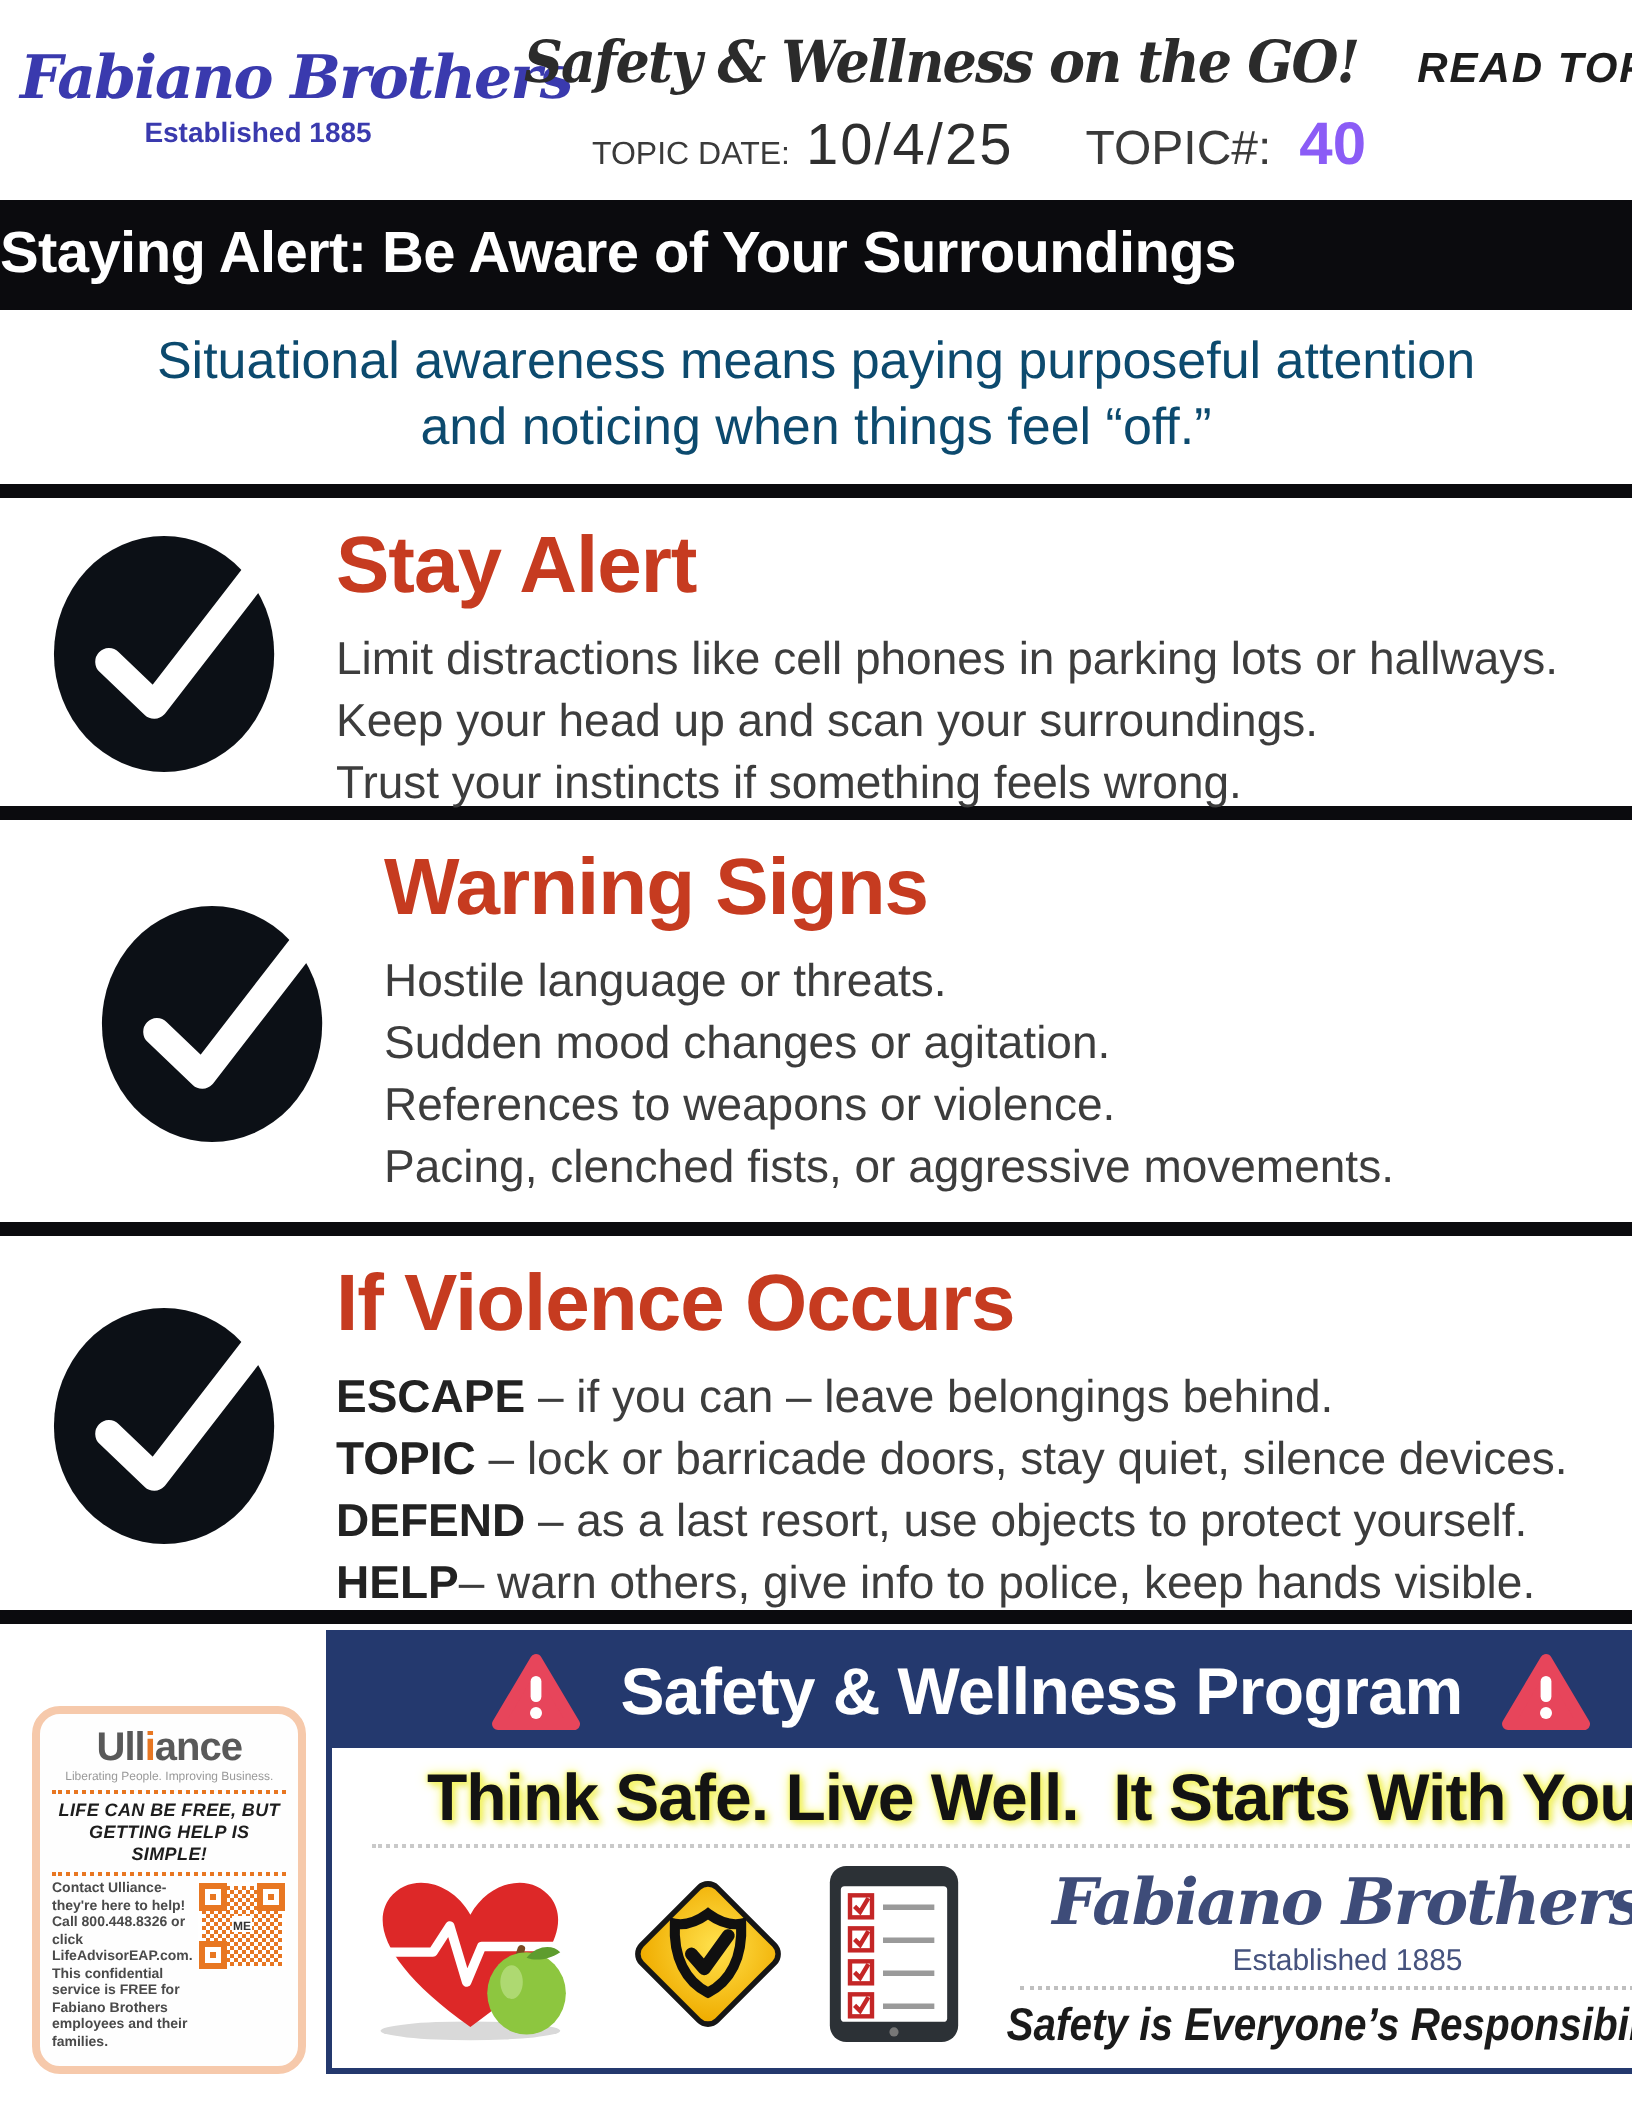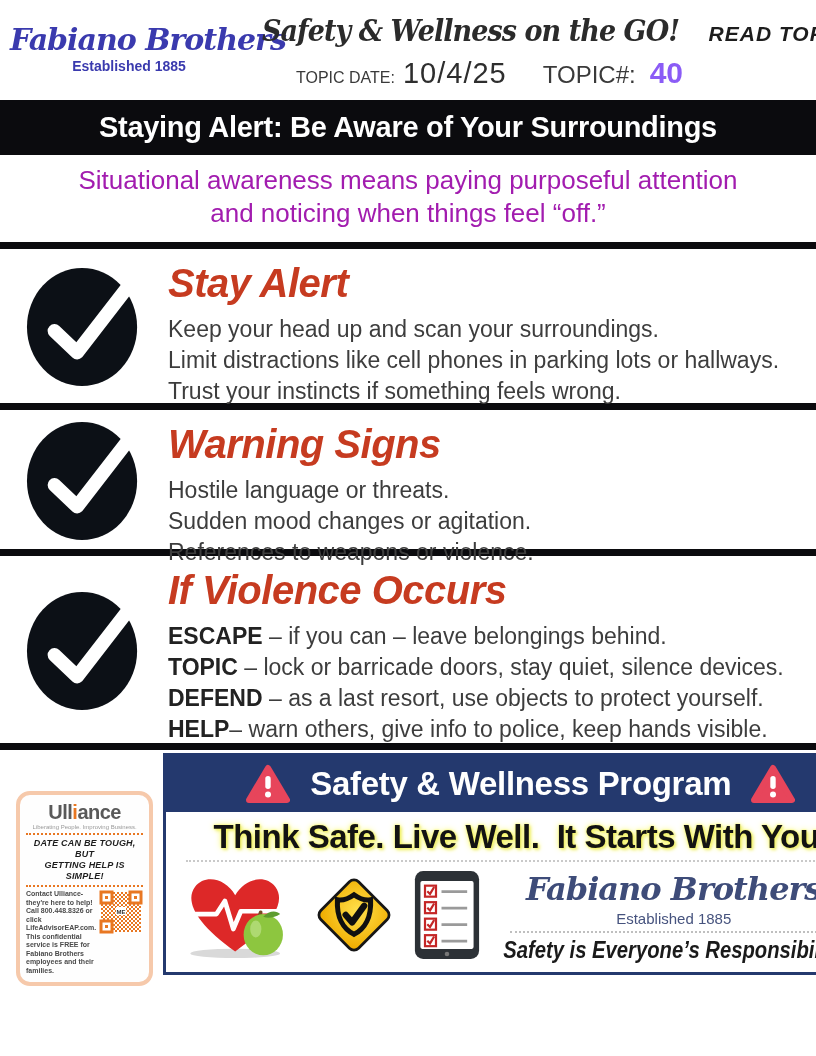--- a/index.html
+++ b/index.html
@@ -20,35 +20,35 @@
   .read-topic { font-size:21px; font-weight:bold; font-style:italic; color:#1d1d1d;
                 letter-spacing:1px; white-space:nowrap; margin-left:-16px; }
   .header-row2 { display:flex; align-items:baseline; margin:8px 0 0 34px; }
   .td-label { font-size:16px; color:#3a3a3a; }
   .td-value { font-size:29px; color:#2e2e2e; margin-left:8px; letter-spacing:1px; }
   .tn-label { font-size:24px; color:#3a3a3a; margin-left:36px; }
   .tn-value { font-size:30px; font-weight:bold; color:#8b5cf6; margin-left:14px; }
 
   
   .title-banner { height:55px; background:#0b0b0e; color:#fff; display:flex;
-                  align-items:center; justify-content:center;
+                  align-items:center; justify-content:flex-start;
                   font-size:29px; font-weight:bold; letter-spacing:-0.3px; }
 
   
-  .intro { text-align:center; padding:9px 0 12px; color:#a21caf; font-size:26px;
+  .intro { text-align:center; padding:9px 0 12px; color:#0c4a6e; font-size:26px;
            line-height:33px; font-weight:500;border-radius:10px; }
 
   .hr-bar { height:7px; background:#0b0b0e; }
 
   
   .section { display:flex; }
   .sec-icon { width:168px; display:flex; justify-content:center; align-items:center; }
   .sec-body { flex:1; padding:8px 8px 10px 0; }
   .sec-title { color:#c63b20; font-size:40px; font-weight:bold; letter-spacing:-0.5px;
-               margin:4px 0 8px;font-style:italic; }
+               margin:4px 0 8px; }
   .sec-line { font-size:23px; line-height:31px; color:#3d3d3d; }
   .sec-line .lead { font-weight:bold; color:#222; }
   .sec-line .rest { white-space:pre-wrap; }
 
   
   .footer { display:flex; align-items:flex-start; padding:3px 10px 0 16px; gap:10px; }
 
   .ull-card { width:152px; margin-top:38px; background:#fefefe; border:4px solid #f6c9ab;
               border-radius:14px; padding:6px 6px 7px; }
   .ull-logo { text-align:center; font-size:20px; font-weight:bold; color:#595959;
@@ -116,40 +116,41 @@
 
 <div class="section" style="height:154px;">
   <div class="sec-icon">
     <svg width="118" height="124" viewBox="0 0 120 126">
       <ellipse cx="58" cy="64" rx="56" ry="60" fill="#0c1016"></ellipse>
       <path d="M30 68 L53 90 L104 24" stroke="#fff" stroke-width="14" fill="none" stroke-linecap="round" stroke-linejoin="round"></path>
     </svg>
   </div>
   <div class="sec-body">
     <div class="sec-title">Stay Alert</div>
+    <div class="sec-line">Limit distractions like cell phones in parking lots or hallways.</div>
     <div class="sec-line">Keep your head up and scan your surroundings.</div>
-    <div class="sec-line">Limit distractions like cell phones in parking lots or hallways.</div>
     <div class="sec-line">Trust your instincts if something feels wrong.</div>
   </div>
 </div>
 
 <div class="hr-bar"></div>
 
-<div class="section" style="height:139px;">
+<div class="section" style="height:201px;margin-left:24px;">
   <div class="sec-icon">
     <svg width="118" height="124" viewBox="0 0 120 126">
       <ellipse cx="58" cy="64" rx="56" ry="60" fill="#0c1016"></ellipse>
       <path d="M30 68 L53 90 L104 24" stroke="#fff" stroke-width="14" fill="none" stroke-linecap="round" stroke-linejoin="round"></path>
     </svg>
   </div>
   <div class="sec-body">
     <div class="sec-title">Warning Signs</div>
     <div class="sec-line">Hostile language or threats.</div>
     <div class="sec-line">Sudden mood changes or agitation.</div>
     <div class="sec-line">References to weapons or violence.</div>
+    <div class="sec-line">Pacing, clenched fists, or aggressive movements.</div>
   </div>
 </div>
 
 <div class="hr-bar"></div>
 
 <div class="section" style="height:187px;">
   <div class="sec-icon">
     <svg width="118" height="124" viewBox="0 0 120 126">
       <ellipse cx="58" cy="64" rx="56" ry="60" fill="#0c1016"></ellipse>
       <path d="M30 68 L53 90 L104 24" stroke="#fff" stroke-width="14" fill="none" stroke-linecap="round" stroke-linejoin="round"></path>
@@ -166,21 +167,21 @@
 
 <div class="hr-bar"></div>
 
 <div class="footer">
 
   <div class="ull-card">
     <div class="ull-logo"><span>Ull</span><span class="i-dot">i</span><span>ance</span></div>
     <div class="ull-tagline">Liberating People. Improving Business.</div>
     <div class="ull-dots"></div>
     <div class="ull-head">
-      <div>DATE CAN BE TOUGH, BUT</div>
+      <div>LIFE CAN BE FREE, BUT</div>
       <div>GETTING HELP IS SIMPLE!</div>
     </div>
     <div class="ull-dots"></div>
     <div class="ull-bodyrow">
       <div class="ull-body">Contact Ulliance- they're here to help! Call 800.448.8326 or click LifeAdvisorEAP.com. This confidential service is FREE for Fabiano Brothers employees and their families.</div>
       <svg class="ull-qr" width="44" height="44" viewBox="0 0 44 44">
         <defs>
           <pattern id="qrpat" width="4" height="4" patternUnits="userSpaceOnUse">
             <rect width="2" height="2" fill="#e87722"></rect>
             <rect x="2" y="2" width="2" height="2" fill="#e87722"></rect>

